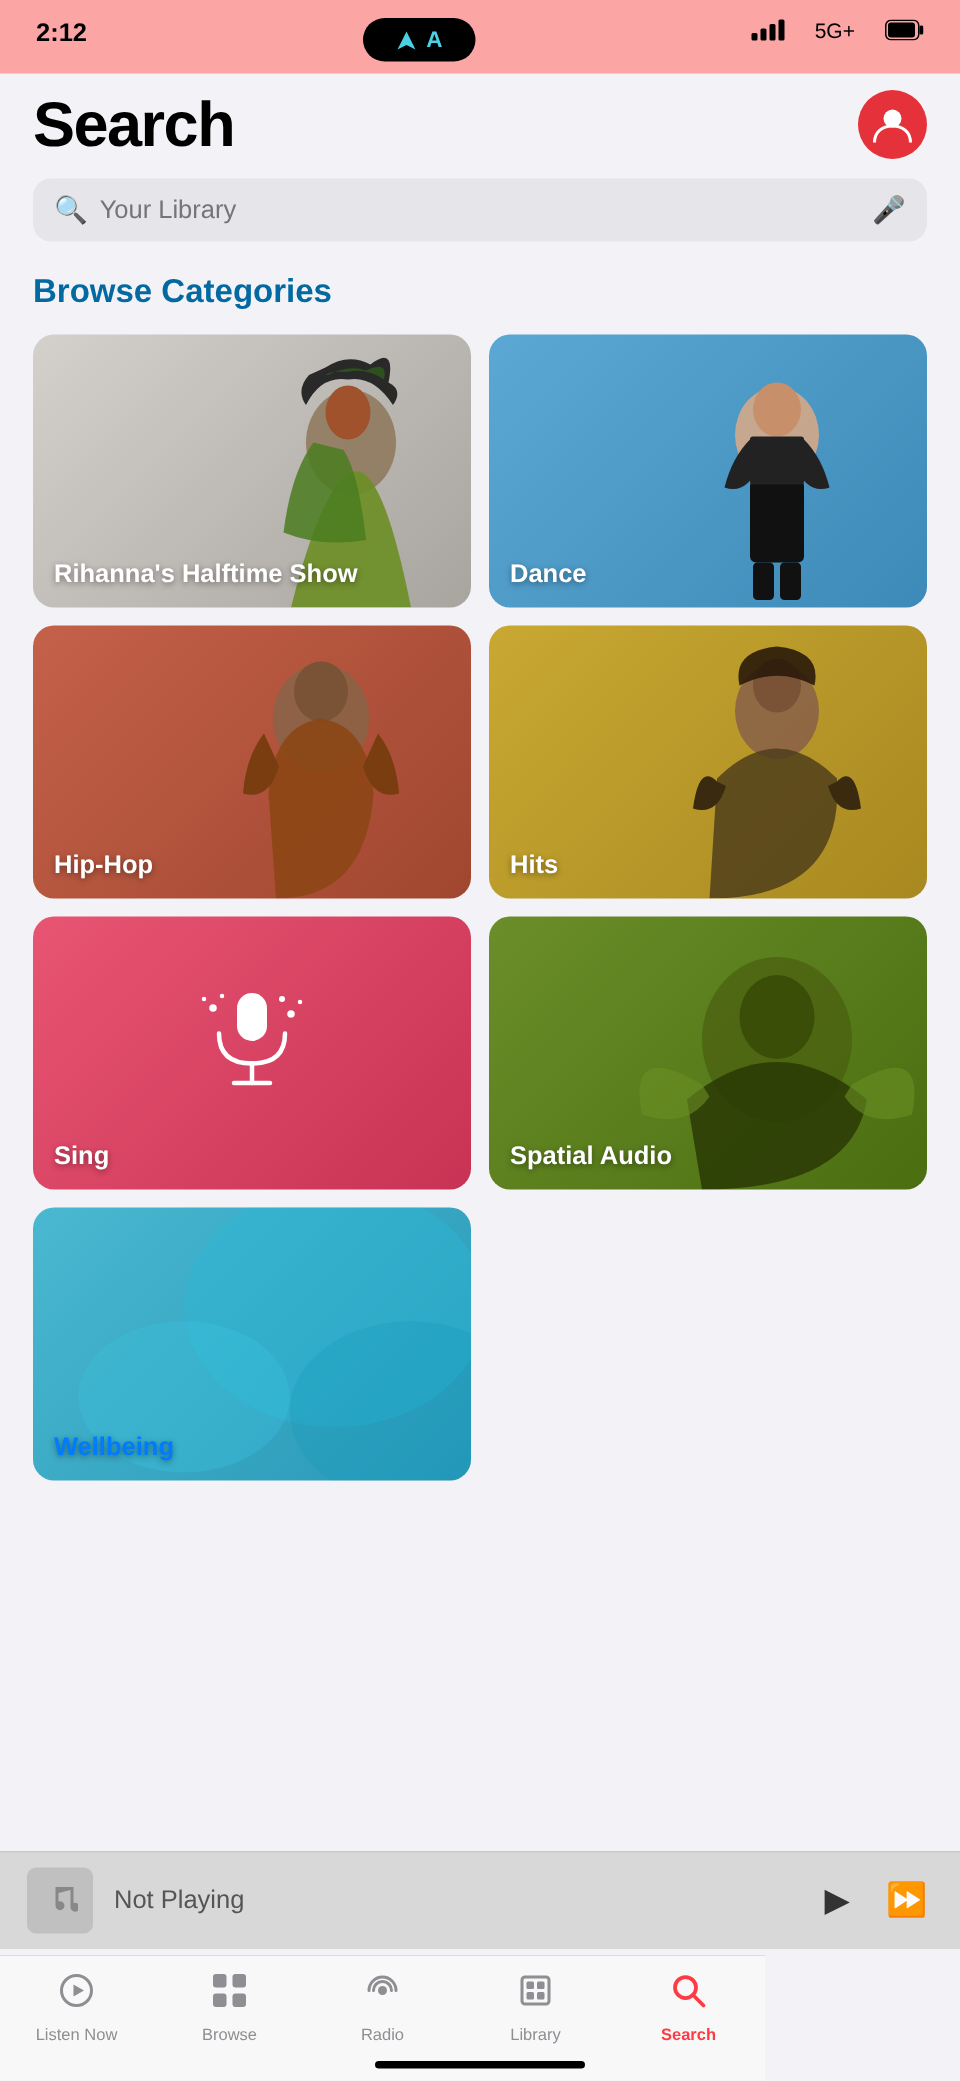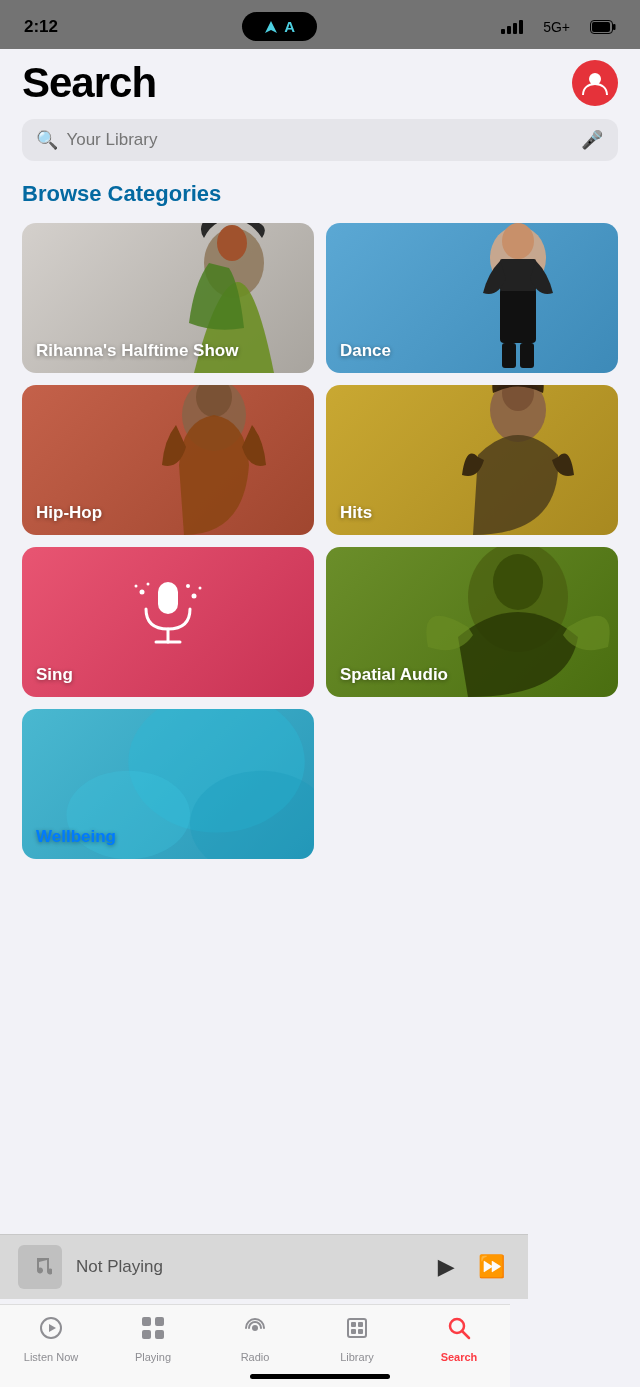--- a/index.html
+++ b/index.html
@@ -9,24 +9,24 @@
       min-height: 1387px;
       background: #f2f2f7;
       font-family: -apple-system, 'SF Pro Display', 'Helvetica Neue', Arial, sans-serif;
       position: relative;
       overflow-x: hidden;
     }
 
     
     .status-bar {
       display: flex;
-      align-items: center;
+      align-items: flex-start;
       justify-content: space-between;
       padding: 12px 24px 8px;
-      background: #737373;
+      background: #fca5a5;
     }
     .status-time {
       font-size: 17px;
       font-weight: 600;
       color: #000;
     }
     .status-center {
       background: #000;
       border-radius: 20px;
       padding: 6px 22px;
@@ -105,21 +105,21 @@
     }
     .categories-grid {
       display: grid;
       grid-template-columns: 1fr 1fr;
       gap: 12px;
     }
     .category-card {
       border-radius: 14px;
       overflow: hidden;
       position: relative;
-      height: 150px;
+      height: 182px;
       cursor: pointer;
     }
     .category-label {
       position: absolute;
       bottom: 12px;
       left: 14px;
       color: #fff;
       font-size: 17px;
       font-weight: 700;
       text-shadow: 0 1px 4px rgba(0,0,0,0.4);
@@ -162,21 +162,21 @@
       align-items: center;
     }
     .sing-icon svg { width: 80px; height: 80px; }
 
     
     .now-playing {
       position: fixed;
       bottom: 88px;
       left: 0;
       right: 0;
-      width: 528px;
+      width: 640px;
       background: #d8d8d8;
       border-top: 1px solid #c8c8c8;
       display: flex;
       align-items: center;
       padding: 10px 18px;
       gap: 14px;
       z-index: 100;
     }
     .now-playing-icon {
       width: 44px;
@@ -432,21 +432,21 @@
 
   <div class="tab-item">
     <span class="tab-icon">
       <svg width="26" height="26" viewBox="0 0 26 26" fill="#8e8e93">
         <rect x="2" y="2" width="9" height="9" rx="2" fill="#8e8e93"></rect>
         <rect x="15" y="2" width="9" height="9" rx="2" fill="#8e8e93"></rect>
         <rect x="2" y="15" width="9" height="9" rx="2" fill="#8e8e93"></rect>
         <rect x="15" y="15" width="9" height="9" rx="2" fill="#8e8e93"></rect>
       </svg>
     </span>
-    <span class="tab-label">Playing</span>
+    <span class="tab-label">Browse</span>
   </div>
 
   <div class="tab-item">
     <span class="tab-icon">
       <svg width="26" height="26" viewBox="0 0 26 26" fill="none">
         <circle cx="13" cy="13" r="3" fill="#8e8e93"></circle>
         <path d="M7 13 a6 6 0 0 1 12 0" stroke="#8e8e93" stroke-width="2" fill="none" stroke-linecap="round"></path>
         <path d="M4 13 a9 9 0 0 1 18 0" stroke="#8e8e93" stroke-width="2" fill="none" stroke-linecap="round"></path>
       </svg>
     </span>

